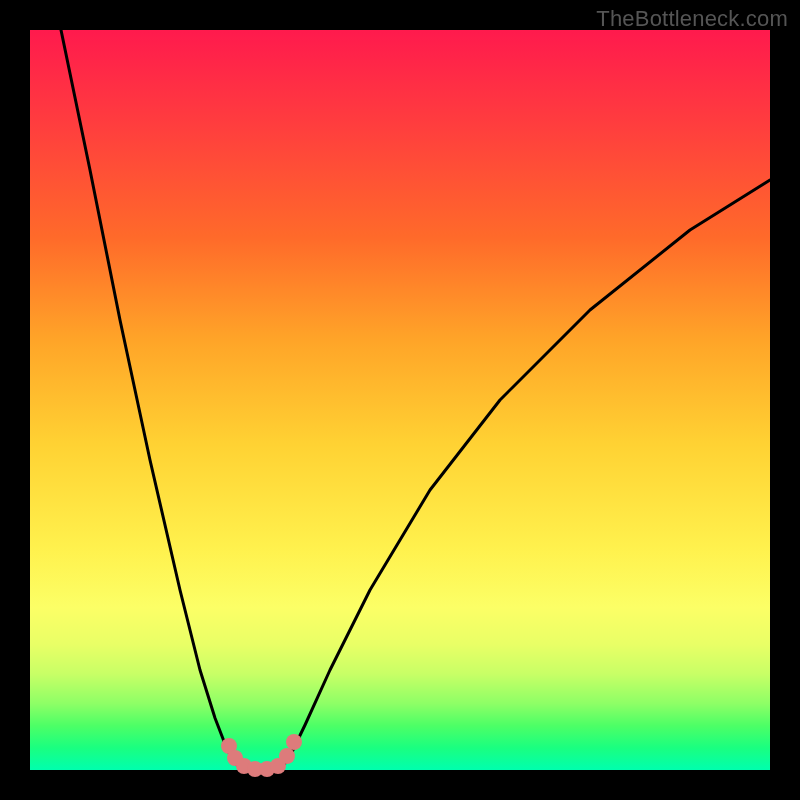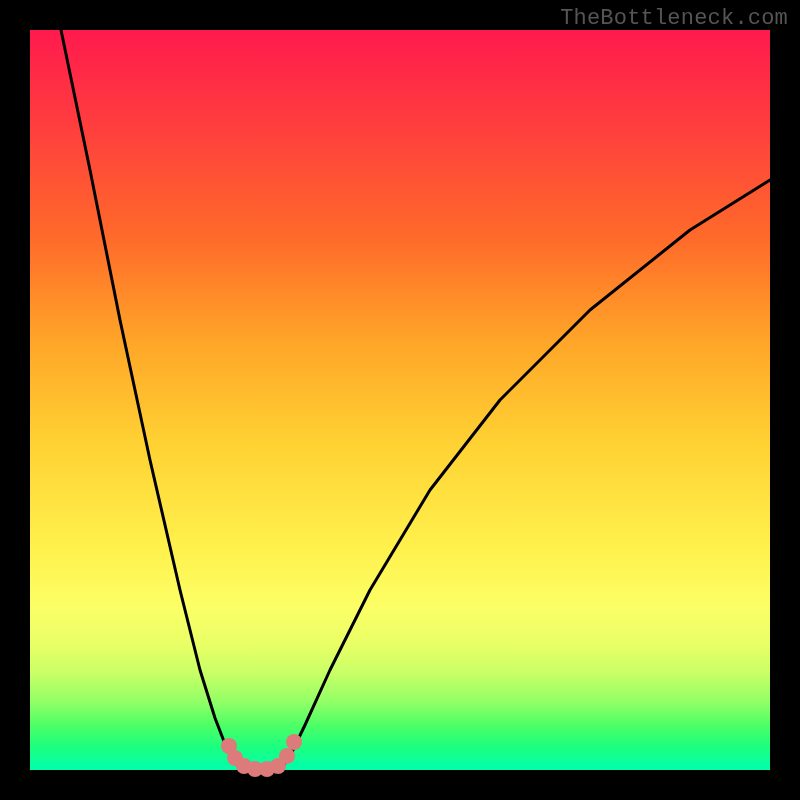--- a/index.html
+++ b/index.html
@@ -33,21 +33,21 @@
       #00ffae 100%);
   }
   .watermark {
     position: absolute;
     top: 6px;
     right: 12px;
     color: #555;
     font-size: 22px;
     letter-spacing: 0.2px;
     font-weight: 500;
-    font-family: Liberation Mono, monospace;
+    font-family: Liberation Sans, sans-serif;
   }
   svg.curve {
     position: absolute;
     left: 0;
     top: 0;
     width: 740px;
     height: 740px;
   }
   .marker-layer {
     position: absolute;

